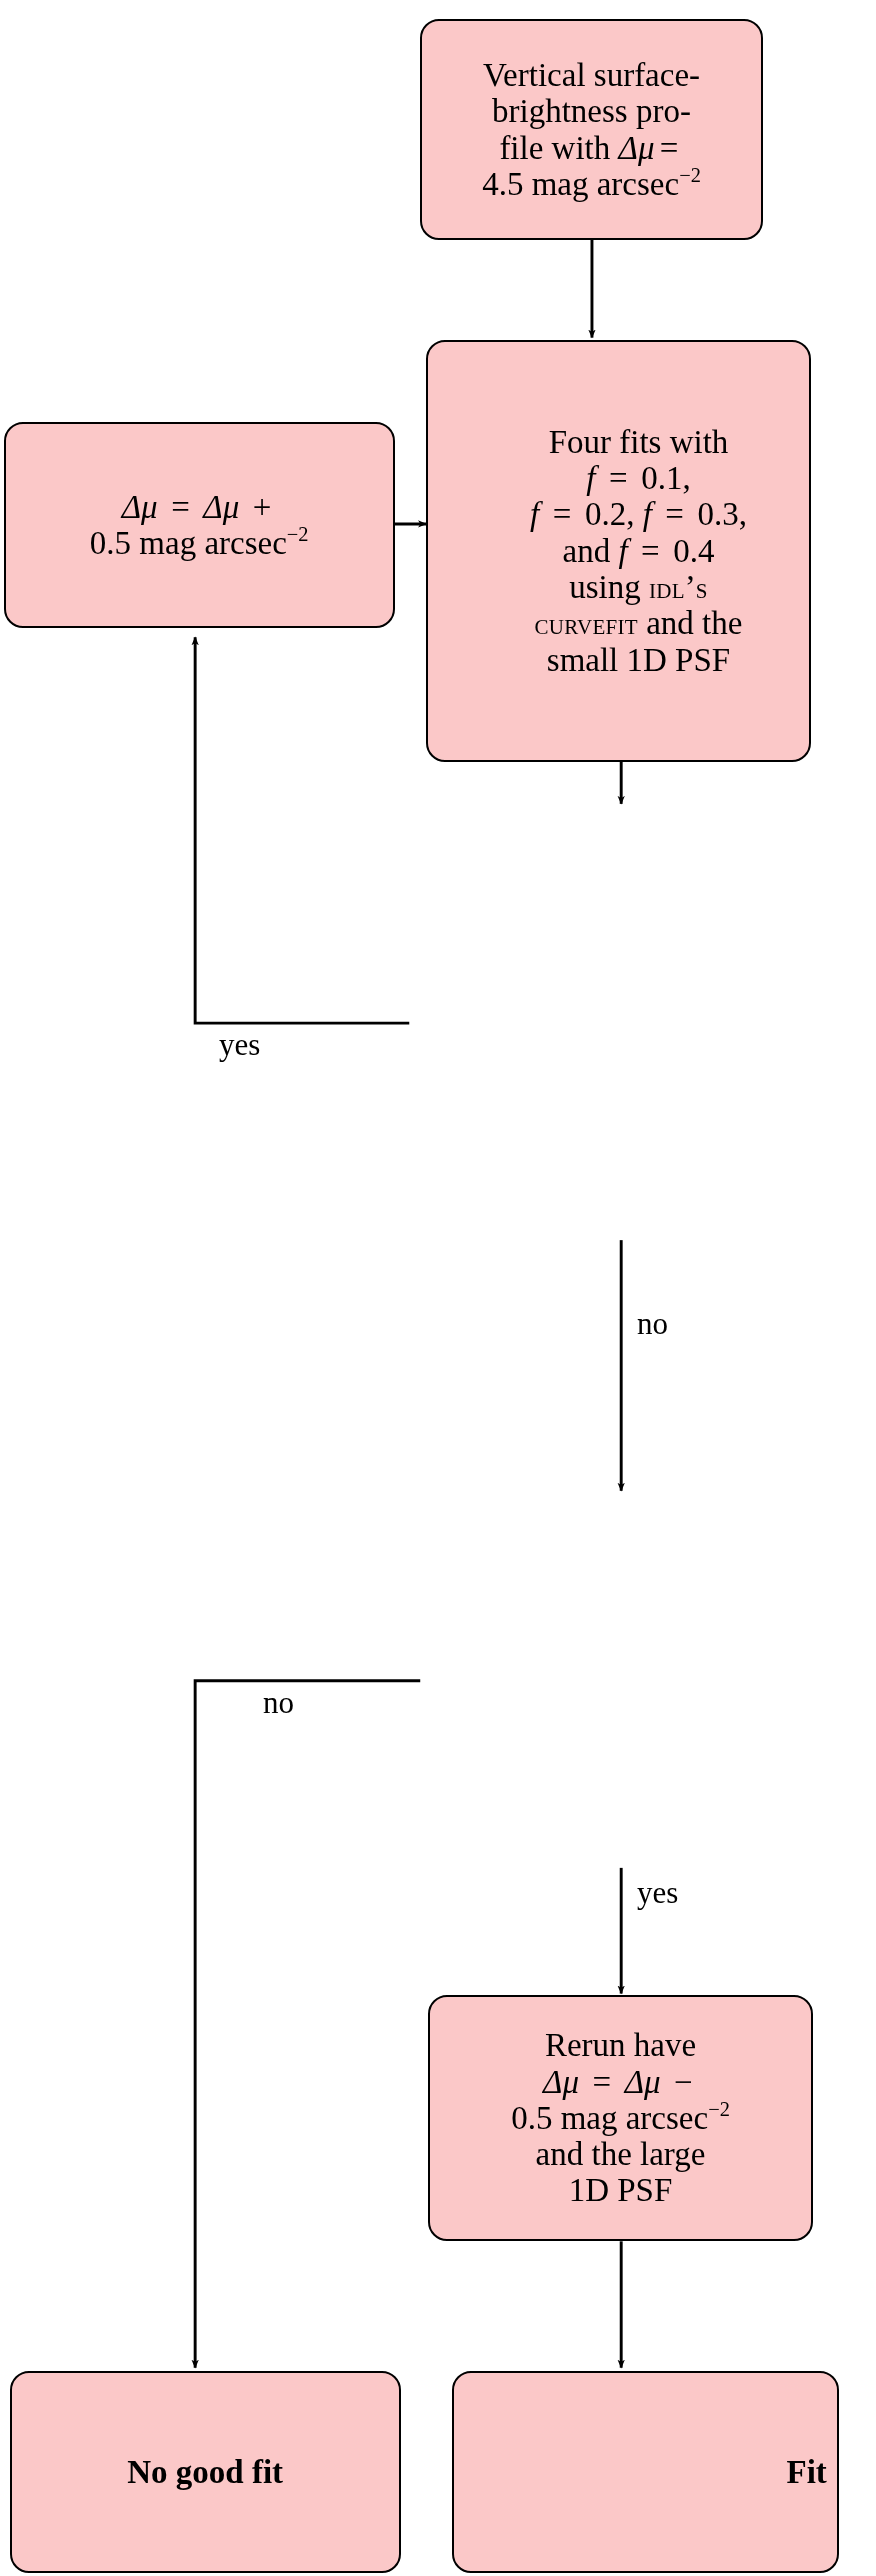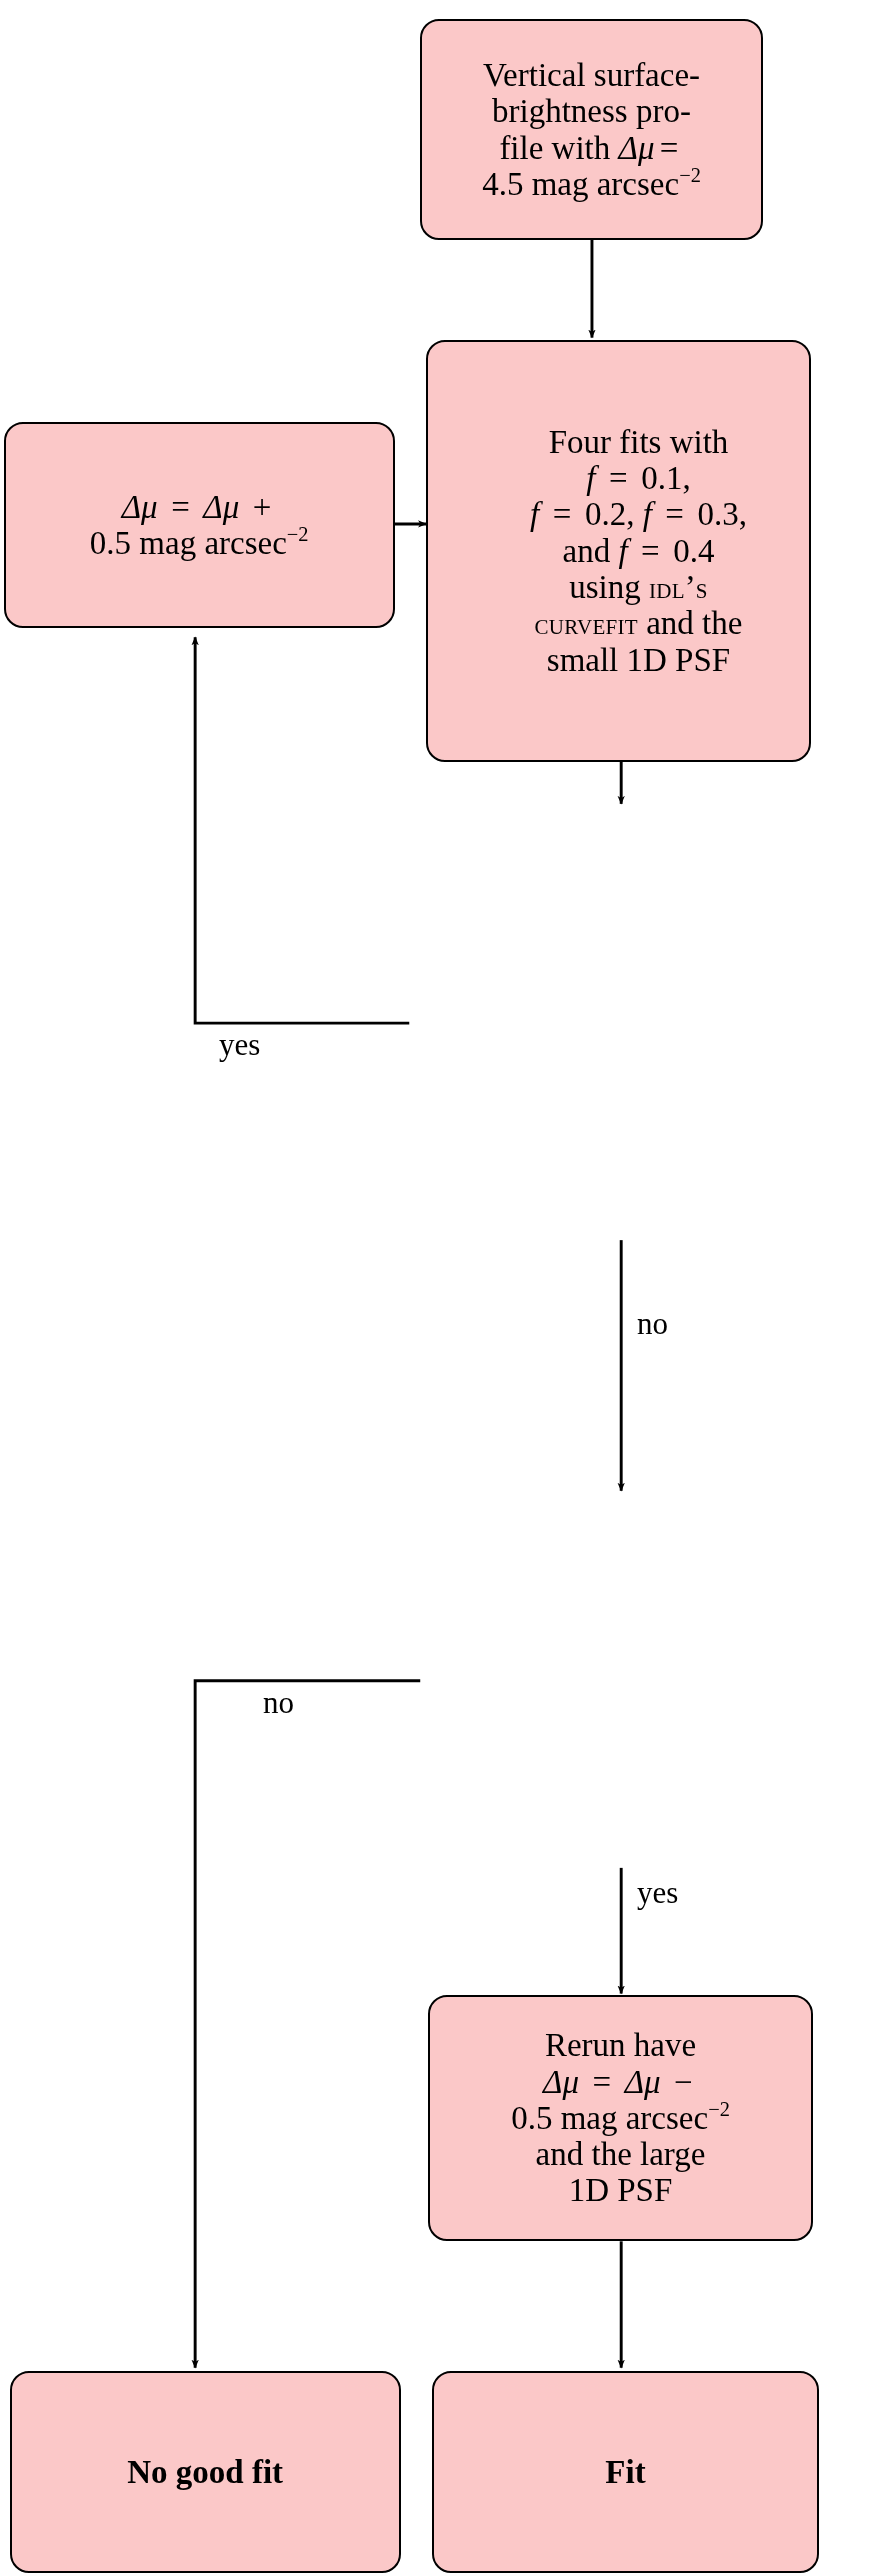--- a/index.html
+++ b/index.html
@@ -140,21 +140,21 @@
       <div>0.5&nbsp;mag&nbsp;arcsec<sup>−2</sup></div>
       <div>and the large</div>
       <div>1D PSF</div>
     </div>
   </div>
 
   <div class="node proc bold" style="left:3.7px; top:2371px; width:391px; height:202px;margin-left:6px;">
     <div class="txt">No good fit</div>
   </div>
 
-  <div class="node proc bold" style="left:432px; top:2371px; width:387px; height:202px;">
+  <div class="node proc bold" style="left:452px; top:2371px; width:387px; height:202px;justify-content:flex-end;">
     <div class="txt">Fit</div>
   </div>
 
   <div class="edge-label" style="left:219px; top:1029px;">yes</div>
 
   <div class="edge-label" style="left:637px; top:1308px;">no</div>
 
   <div class="edge-label" style="left:263px; top:1687px;">no</div>
 
   <div class="edge-label" style="left:637px; top:1877px;">yes</div>

